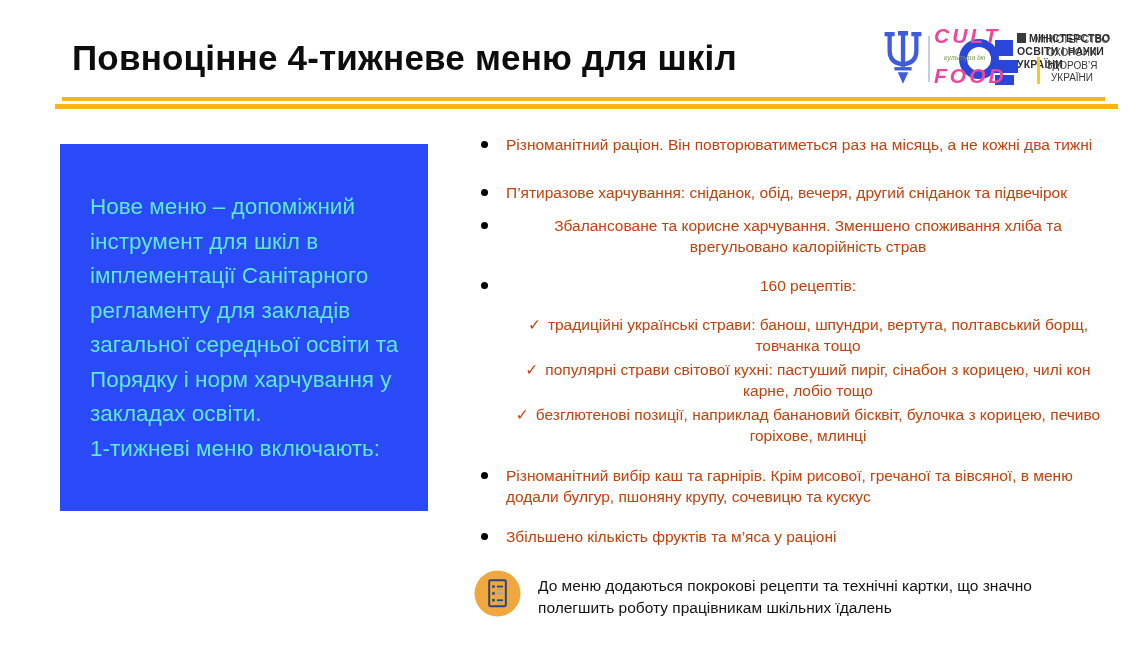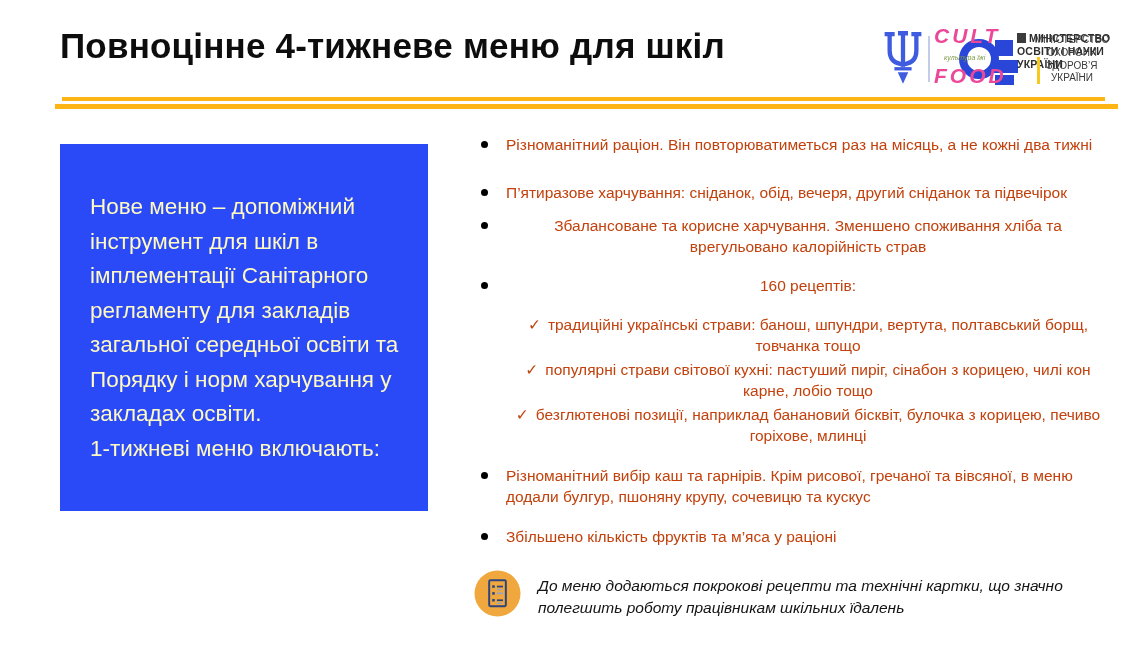--- a/index.html
+++ b/index.html
@@ -1,20 +1,20 @@
 <!DOCTYPE html>
 <html><head>
 <meta charset="utf-8">
 <style>
   html,body{margin:0;padding:0;background:#ffffff;}
   .slide{position:relative;width:1148px;height:649px;background:#ffffff;overflow:hidden;
          font-family:"Liberation Sans",sans-serif;color:#141414;}
 
   
-  .page-title{position:absolute;left:60px;top:26px;margin:0;font-size:35px;font-weight:700;
+  .page-title{position:absolute;left:60px;top:26px;margin:12px;font-size:35px;font-weight:700;
               color:#0d0d0d;letter-spacing:0.2px;white-space:nowrap;}
   .rule{position:absolute;background:#FCB514;}
   .rule-top{left:62px;top:97px;width:1043px;height:4px;}
   .rule-bottom{left:55px;top:104px;width:1063px;height:5px;}
 
   
   .trident{position:absolute;left:882px;top:30px;}
   .logo-sep{position:absolute;left:928px;top:36px;width:2px;height:46px;background:#c3cdeb;}
   .cultfood{position:absolute;left:931px;top:24px;width:90px;height:72px;}
   .cf-ring{position:absolute;left:28px;top:15px;width:24px;height:24px;border:8px solid #2946D8;border-radius:50%;}
@@ -29,34 +29,34 @@
 
   .mon{position:absolute;left:1017px;top:32px;font-weight:700;font-size:10.5px;line-height:13px;
        color:#2e2e2e;letter-spacing:0.2px;white-space:nowrap;}
   .mon-emblem{display:inline-block;width:9px;height:10px;background:#3c3c3c;margin-right:3px;vertical-align:-1px;}
   .moz{position:absolute;left:1034px;top:34px;width:76px;text-align:center;font-size:10px;
        line-height:12.8px;color:#3a3a3a;white-space:nowrap;}
   .moz-bar{position:absolute;left:1037px;top:57px;width:3px;height:27px;background:#F7C81E;}
 
   
   .bluebox{position:absolute;left:60px;top:144px;width:368px;height:367px;background:#2B4AF7;
-           box-sizing:border-box;padding:46px 28px 0 30px;color:#fef9c3;font-size:22.5px;line-height:34.5px;}
+           box-sizing:border-box;padding:46px 28px 0 30px;color:#5eead4;font-size:22.5px;line-height:34.5px;}
   .bluebox p{margin:0;}
 
   
   .content{position:absolute;left:478px;top:134px;width:632px;font-size:15.5px;line-height:21px;color:#c2410c;}
   .li{position:relative;padding-left:28px;}
   .dot{position:absolute;left:3px;top:7px;width:7px;height:7px;border-radius:50%;background:#000;}
   .mb27{margin-bottom:27px;} .mb24{margin-bottom:12px;} .mb19{margin-bottom:19px;} .mb18{margin-bottom:18px;text-align:center;}
   .checks{padding-left:28px;margin-bottom:19px;}
   .check-item{margin-bottom:3px;text-align:center;}
   .check-glyph{margin-right:7px;}
 
   
-  .note{position:absolute;left:474px;top:570px;width:645px;display:flex;gap:17px;align-items:flex-start;font-style:italic;}
+  .note{position:absolute;left:474px;top:570px;width:645px;display:flex;gap:17px;align-items:flex-start;}
   .note-icon{flex:none;}
   .note-text{font-size:15.5px;line-height:21.5px;padding-top:5px;width:565px;color:#141414;}
 </style>
 </head>
 <body>
 
 <div class="slide">
 
   <h1 class="page-title">Повноцінне 4-тижневе меню для шкіл</h1>
   <div class="rule rule-top"></div>

